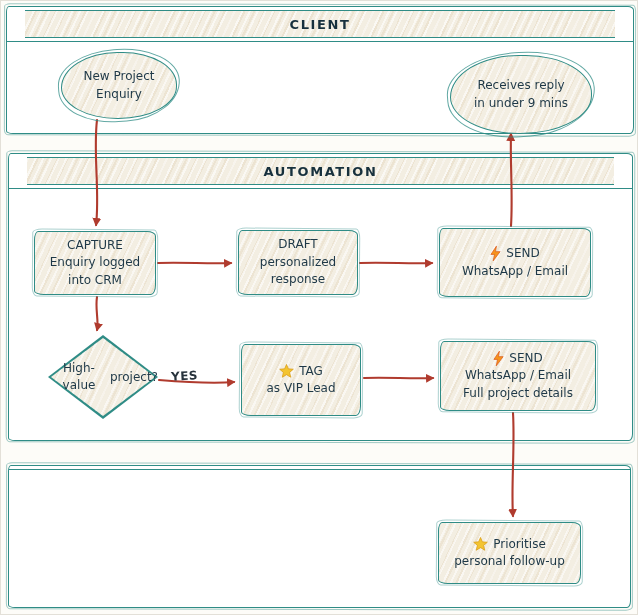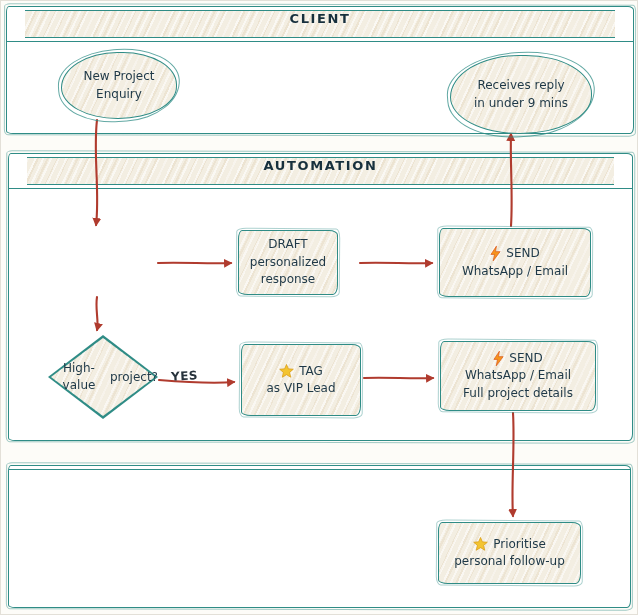--- a/index.html
+++ b/index.html
@@ -17,21 +17,21 @@
     background:#ffffff;
   }
   .lane::before{
     content:"";position:absolute;inset:-3px;pointer-events:none;
     border:1px solid rgba(47,140,134,.45);
     border-radius:6px 3px 7px 4px/3px 7px 4px 6px;
     transform:rotate(.12deg);
   }
   .lane-header{
     margin:3px 18px 0;height:26px;position:relative;
-    display:flex;align-items:flex-start;justify-content:center;
+    display:flex;align-items:center;justify-content:center;
     border-top:1.4px solid #2f8c86;border-bottom:1.4px solid #2f8c86;
     background-color:#f3eee2;
     background-image:repeating-linear-gradient(115deg,rgba(255,255,255,.6) 0 2px,rgba(255,255,255,0) 2px 7px),
                      repeating-linear-gradient(115deg,rgba(196,164,112,.14) 0 2px,rgba(196,164,112,0) 2px 9px);
   }
   .lane-sep{margin:3px 0 0;border-top:1.3px solid #2f8c86;height:0;}
   .lane-title{
     font-size:13px;font-weight:bold;letter-spacing:1.6px;color:#17303d;
   }
   
@@ -137,22 +137,27 @@
   <div class="node ellipse" style="left:60px;top:51px;width:116px;height:67px">
     <div class="nline">New Project</div>
     <div class="nline">Enquiry</div>
   </div>
 
   <div class="node ellipse" style="left:449px;top:54px;width:142px;height:79px">
     <div class="nline">Receives reply</div>
     <div class="nline">in under 9 mins</div>
   </div>
 
-
-  <div class="node box" style="left:237px;top:229px;width:100px;height:65px">
+  <div class="node box" style="left:33px;top:230px;width:122px;height:64px">
+    <div class="nline">CAPTURE</div>
+    <div class="nline">Enquiry logged</div>
+    <div class="nline">into CRM</div>
+  </div>
+
+  <div class="node box" style="left:237px;top:229px;width:120px;height:65px">
     <div class="nline">DRAFT</div>
     <div class="nline">personalized</div>
     <div class="nline">response</div>
   </div>
 
   <div class="node box" style="left:438px;top:227px;width:152px;height:69px">
     <div class="nline">
       <svg class="icon" width="11" height="15" viewBox="0 0 12 16">
         <polygon points="7,0 1,9 5,9 3.5,16 11,6 6,6" fill="#f6941c" stroke="#dd5a1b" stroke-width="0.8"></polygon>
       </svg>

